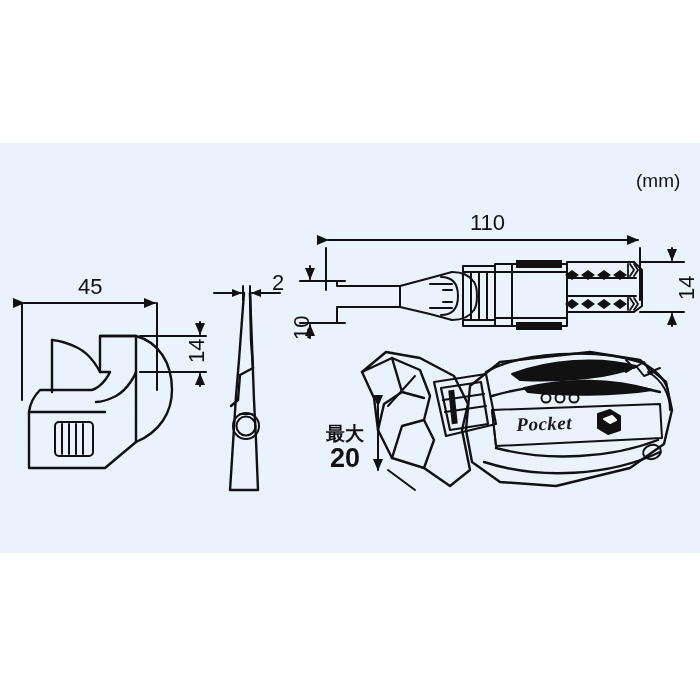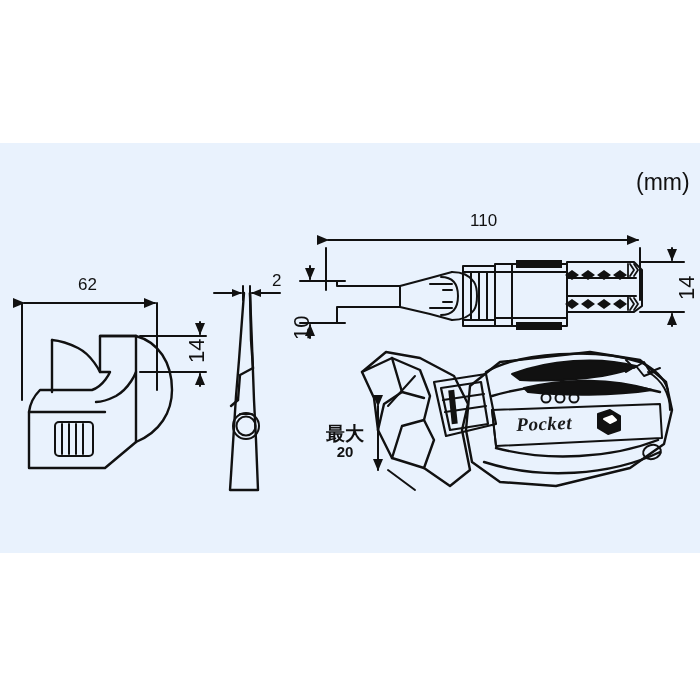--- a/index.html
+++ b/index.html
@@ -15,25 +15,25 @@
     background:#e9f2fd;
   }
   #drawing{position:absolute;left:0;top:0;width:700px;height:700px;}
   .lbl{
     position:absolute;
     color:#111111;
     font-family:"Liberation Sans", sans-serif;
     white-space:nowrap;
     line-height:1;
   }
-  .unit{font-size:23px;}
-  .dim{font-size:17px;}
+  .unit{font-size:19px;}
+  .dim{font-size:22px;}
   .dim-rot{font-size:22px;transform:rotate(-90deg);transform-origin:left top;}
   .jp{font-size:19px;line-height:1.05;text-align:center;font-family:"DejaVu Sans", sans-serif;}
-  .jp .num{font-family:"Liberation Sans", sans-serif;font-size:15px;}
+  .jp .num{font-family:"Liberation Sans", sans-serif;font-size:27px;}
 </style>
 </head>
 <body>
 
 <div id="stage">
 
   <div id="bg-panel"></div>
 
   <svg id="drawing" viewBox="0 0 700 700">
     <defs>
@@ -249,21 +249,21 @@
   </svg>
 
   <div class="lbl unit" style="left:636px;top:171px;">(mm)</div>
 
   <div class="lbl dim" style="left:470px;top:212px;">110</div>
 
   <div class="lbl dim-rot" style="left:291px;top:340px;">10</div>
 
   <div class="lbl dim-rot" style="left:676px;top:300px;">14</div>
 
-  <div class="lbl dim" style="left:78px;top:276px;">62</div>
+  <div class="lbl dim" style="left:78px;top:276px;">45</div>
 
   <div class="lbl dim-rot" style="left:186px;top:363px;">14</div>
 
   <div class="lbl dim" style="left:272px;top:272px;">2</div>
 
   <div class="lbl jp" style="left:326px;top:424px;font-weight:bold;">
     <div>最大</div>
     <div class="num">20</div>
   </div>
 

